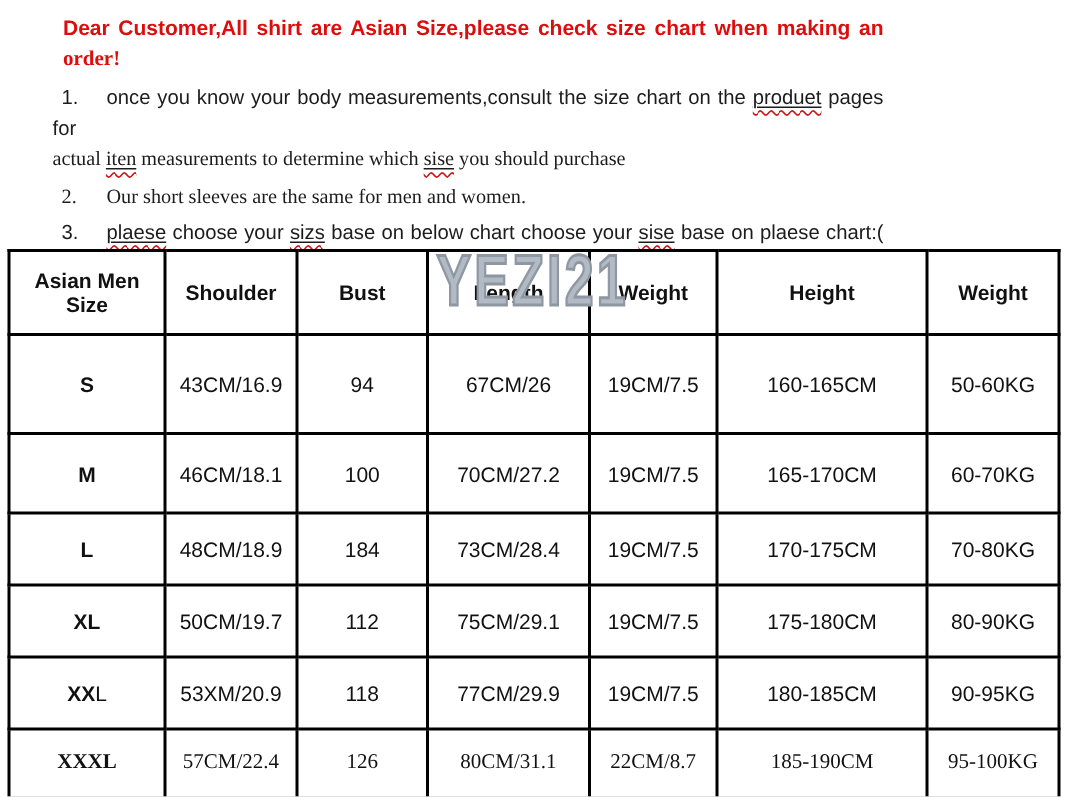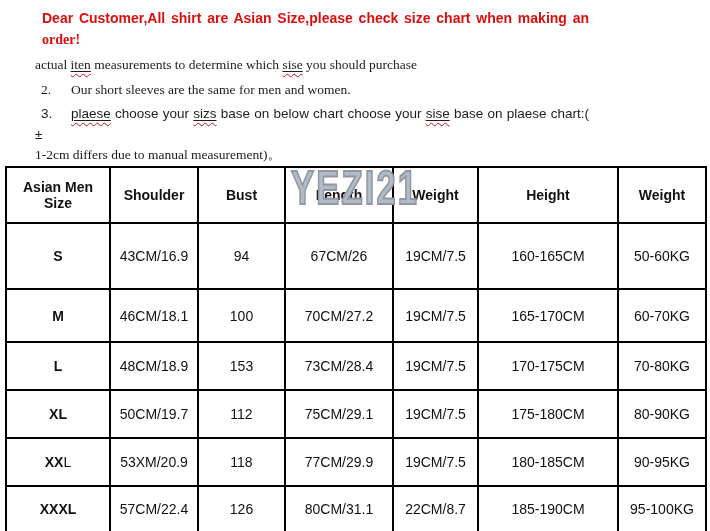--- a/index.html
+++ b/index.html
@@ -62,21 +62,21 @@
   }
   table.chart th{font-weight:bold;}
   td.size-cell{font-weight:bold;}
   td.size-cell .reg{font-weight:normal;}
   thead tr{height:56px;}
   tbody tr:nth-child(1){height:66px;}
   tbody tr:nth-child(2){height:53px;}
   tbody tr:nth-child(3){height:48px;}
   tbody tr:nth-child(4){height:48px;}
   tbody tr:nth-child(5){height:48px;}
-  tbody tr:nth-child(6){height:46px;}
+  tbody tr:nth-child(6){height:46px;font-family:Liberation Serif, serif;}
   
   .watermark{
     position:absolute;left:291px;top:160px;
     font-size:48px;font-weight:bold;
     letter-spacing:3px;
     transform:scaleX(0.72);
     transform-origin:left top;
     color:var(--wm-fill);
     -webkit-text-stroke:2px var(--wm-stroke);
     text-shadow:0 0 0 var(--wm-stroke);
@@ -89,20 +89,21 @@
 <body>
 
 <div class="page">
 
   <div class="notice" id="notice">
       <div class="para heading">
         <div class="line just"><span>Dear Customer,All shirt are Asian Size,please check size chart when making an</span></div>
         <div class="line plain"><span>order!</span></div>
       </div>
       <div class="para item">
+        <div class="line just"><span class="num">1.</span><span>once you know your body measurements,consult the size chart on the </span><span class="miss-outer"><span class="miss-inner">produet</span></span><span> pages for</span></div>
         <div class="line plain"><span>actual </span><span class="miss-outer"><span class="miss-inner">iten</span></span><span> measurements to determine which </span><span class="miss-outer"><span class="miss-inner">sise</span></span><span> you should purchase</span></div>
       </div>
       <div class="para item">
         <div class="line plain"><span class="num">2.</span><span>Our short sleeves are the same for men and women.</span></div>
       </div>
       <div class="para item">
         <div class="line just"><span class="num">3.</span><span class="miss-outer"><span class="miss-inner">plaese</span></span><span> choose your </span><span class="miss-outer"><span class="miss-inner">sizs</span></span><span> base on below chart choose your </span><span class="miss-outer"><span class="miss-inner">sise</span></span><span> base on plaese chart:( ±</span></div>
         <div class="line plain"><span>1-2cm differs due to manual measurement)。</span></div>
       </div>
     </div>
@@ -145,21 +146,21 @@
           <td>46CM/18.1</td>
           <td>100</td>
           <td>70CM/27.2</td>
           <td>19CM/7.5</td>
           <td>165-170CM</td>
           <td>60-70KG</td>
         </tr>
         <tr>
           <td class="size-cell"><span>L</span></td>
           <td>48CM/18.9</td>
-          <td>153</td>
+          <td>184</td>
           <td>73CM/28.4</td>
           <td>19CM/7.5</td>
           <td>170-175CM</td>
           <td>70-80KG</td>
         </tr>
         <tr>
           <td class="size-cell"><span>XL</span></td>
           <td>50CM/19.7</td>
           <td>112</td>
           <td>75CM/29.1</td>

